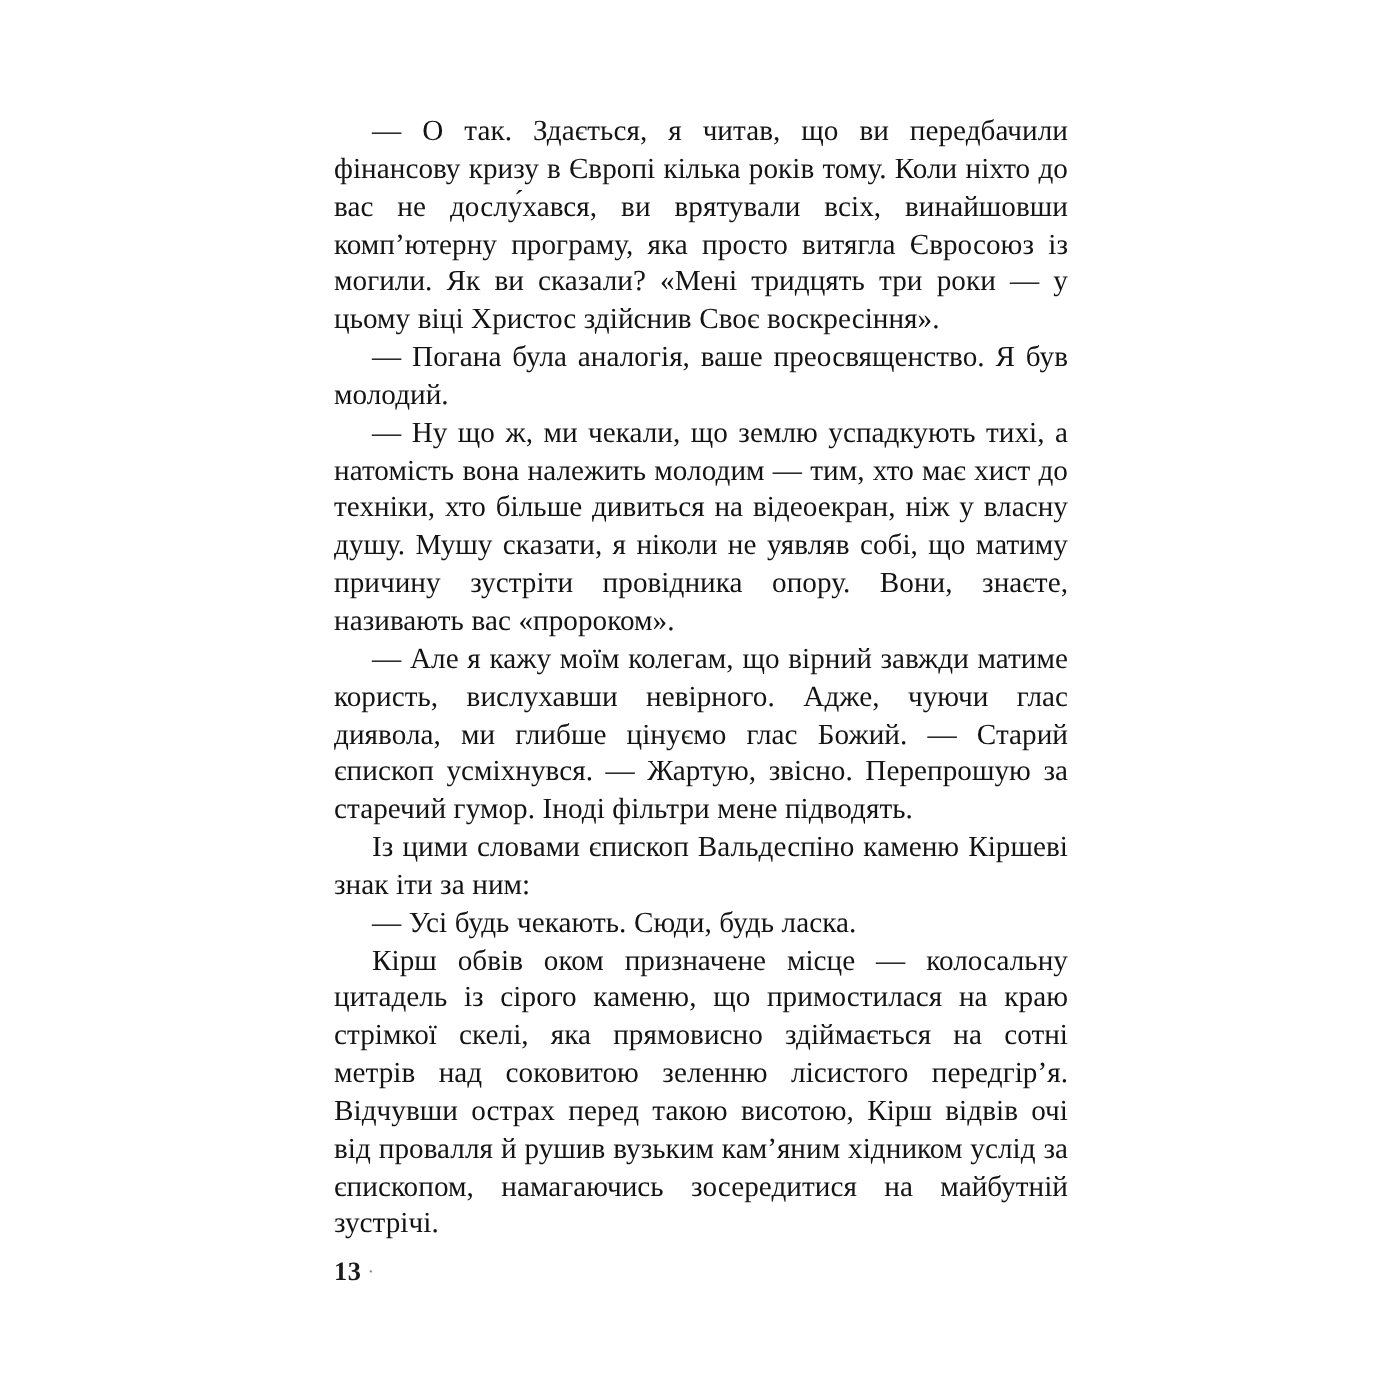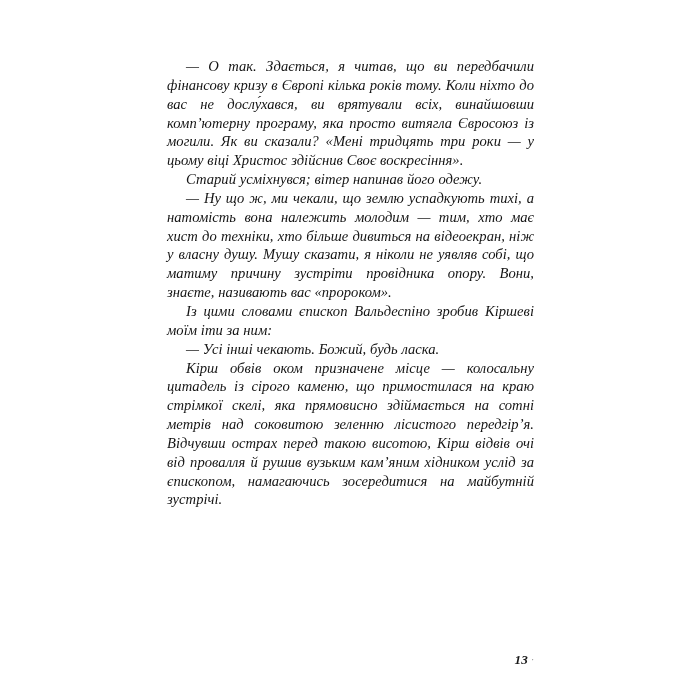--- a/index.html
+++ b/index.html
@@ -14,21 +14,20 @@
     color: #141414;
     overflow: hidden;
   }
 
   .page {
     position: relative;
     width: 616px;
     height: 700px;
     background: #ffffff;
     box-sizing: border-box;
-    font-style: italic;
   }
 
   .text-block {
     position: absolute;
     left: 167px;
     top: 57px;
     width: 367px;
   }
 
   .para {
@@ -45,23 +44,22 @@
   }
 
   
   .para:last-child {
     text-align: justify;
   }
 
   .folio {
     position: absolute;
     left: 167px;
-    top: 652px;
+    top: 628px;
     width: 367px;
-    text-align: right;
     font-size: 13.2px;
     line-height: 16px;
     font-weight: bold;
     color: #1a1a1a;
     letter-spacing: 0.3px;
   }
   .folio .mark {
     font-weight: normal;
     font-size: 10px;
     color: #8d8d8d;
@@ -69,23 +67,24 @@
     vertical-align: 1px;
   }
 </style>
 </head>
 <body>
 
 <div class="page">
 
   <div class="text-block">
     <p class="para">— О так. Здається, я читав, що ви передбачили фінансову кризу в Європі кілька років тому. Коли ніхто до вас не дослу́хався, ви врятували всіх, винайшовши комп’ютерну програму, яка просто витягла Євросоюз із могили. Як ви сказали? «Мені тридцять три роки — у цьому віці Христос здійснив Своє воскресіння».</p>
-    <p class="para">Старий усміхнувся; вітер напинав його одежу.</p>
+    <p class="para">— Погана була аналогія, ваше преосвященство. Я був молодий.</p>
     <p class="para">— Ну що ж, ми чекали, що землю успадкують тихі, а натомість вона належить молодим — тим, хто має хист до техніки, хто більше дивиться на відеоекран, ніж у власну душу. Мушу сказати, я ніколи не уявляв собі, що матиму причину зустріти провідника опору. Вони, знаєте, називають вас «пророком».</p>
-    <p class="para">Із цими словами єпископ Вальдеспіно зробив Кіршеві моїм іти за ним:</p>
-    <p class="para">— Усі інші чекають. Божий, будь ласка.</p>
+    <p class="para">— Але я кажу моїм колегам, що вірний завжди матиме користь, вислухавши невірного. Адже, чуючи глас диявола, ми глибше цінуємо глас Божий. — Старий єпископ усміхнувся. — Жартую, звісно. Перепрошую за старечий гумор. Іноді фільтри мене підводять.</p>
+    <p class="para">Із цими словами єпископ Вальдеспіно каменю Кіршеві знак іти за ним:</p>
+    <p class="para">— Усі будь чекають. Сюди, будь ласка.</p>
     <p class="para">Кірш обвів оком призначене місце — колосальну цитадель із сірого каменю, що примостилася на краю стрімкої скелі, яка прямовисно здіймається на сотні метрів над соковитою зеленню лісистого передгір’я. Відчувши острах перед такою висотою, Кірш відвів очі від провалля й рушив вузьким кам’яним хідником услід за єпископом, намагаючись зосередитися на майбутній зустрічі.</p>
 
   </div>
 
   <div class="folio"><span>13</span><span class="mark">·</span></div>
 
 </div>
 
 </body></html>

